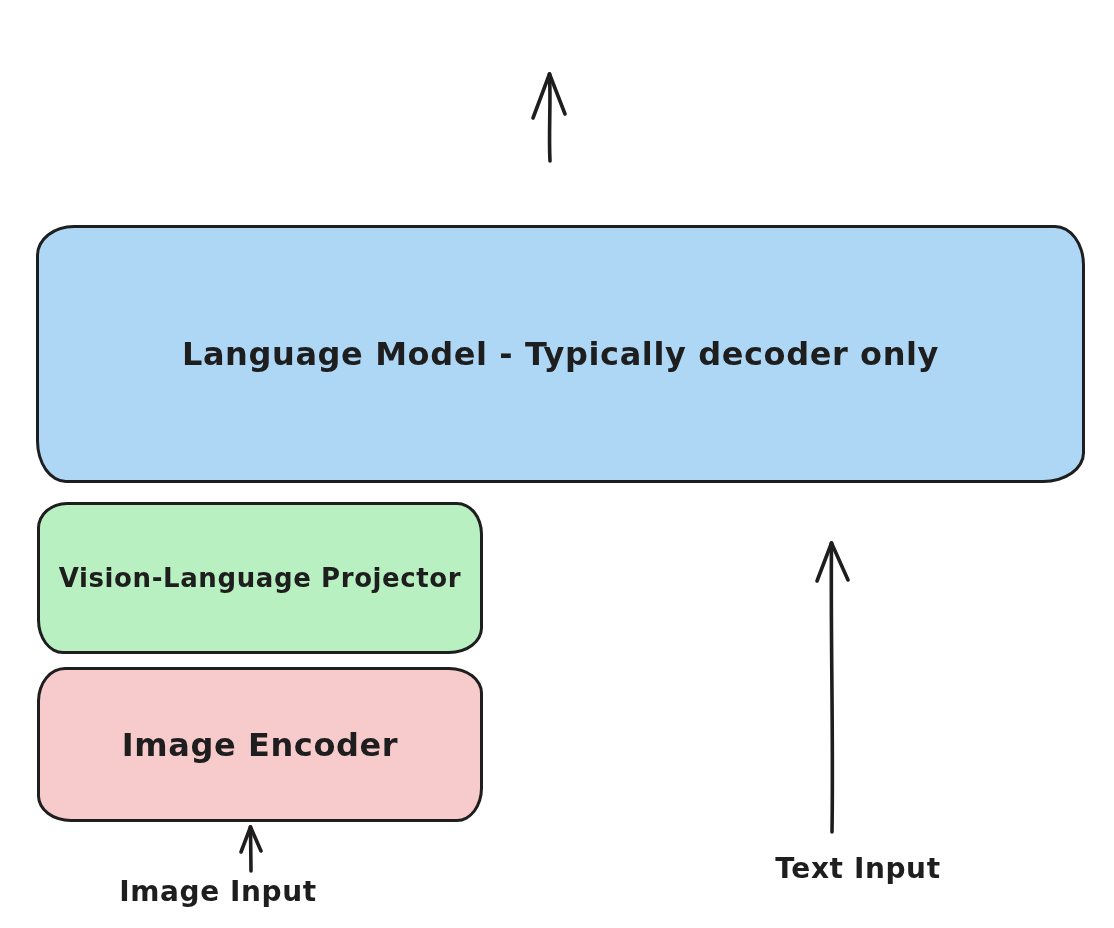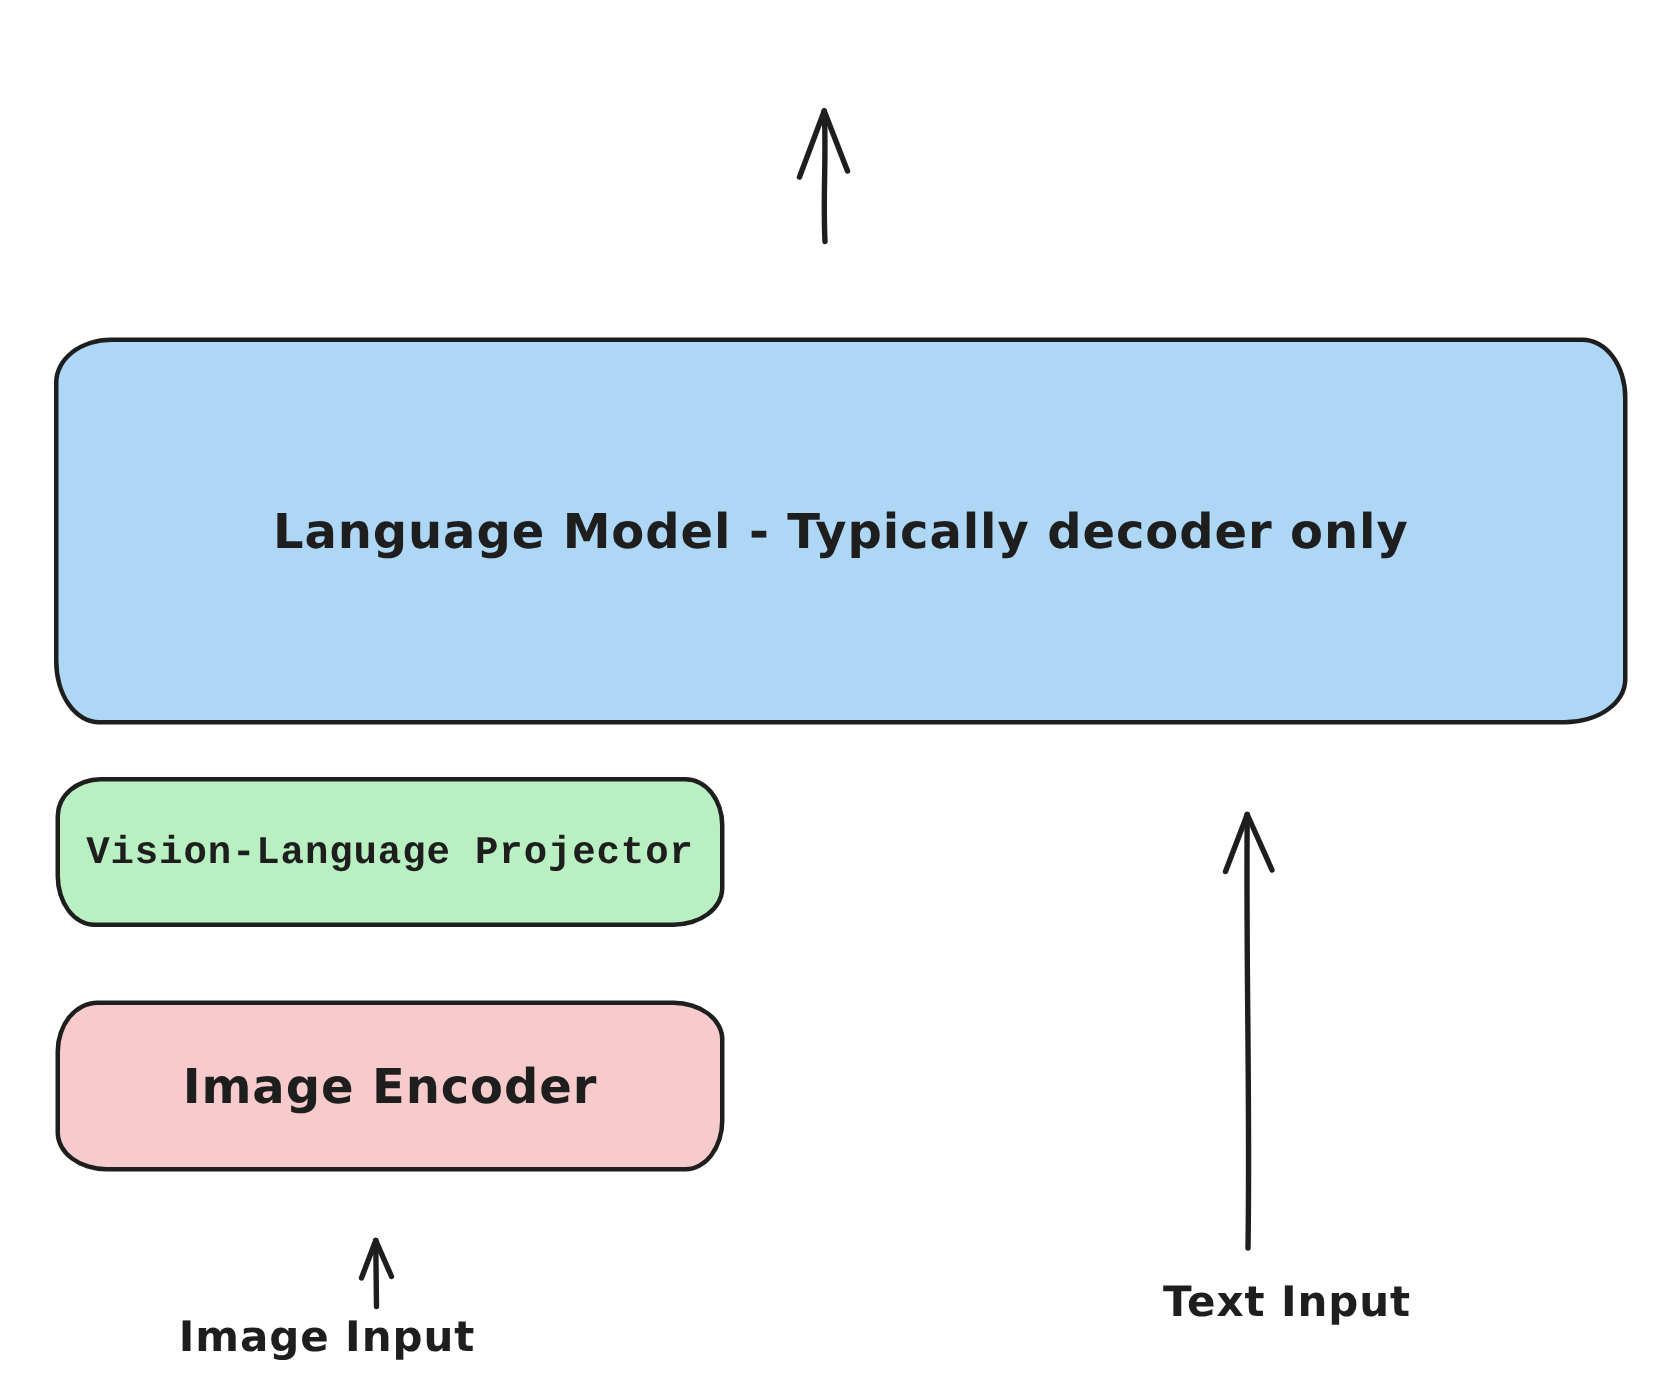--- a/index.html
+++ b/index.html
@@ -34,28 +34,27 @@
     font-weight: 600;
     letter-spacing: 0.6px;
   }
   .node-lm {
     left: 36px; top: 225px; width: 1049px; height: 258px;
     background: var(--blue, #aed7f6);
     border-radius: 38px 30px 42px 30px / 30px 40px 30px 42px;
     font-size: 32px;
   }
   .node-proj {
-    left: 37px; top: 518px; width: 446px; height: 100px;
+    left: 37px; top: 502px; width: 446px; height: 152px;
     background: var(--green, #b9f0c1);
     border-radius: 30px 26px 34px 26px / 26px 32px 26px 34px;
     font-size: 26px;
-    font-family: Liberation Mono, monospace;
   }
   .node-enc {
-    left: 37px; top: 667px; width: 446px; height: 114px;
+    left: 37px; top: 667px; width: 446px; height: 155px;
     background: var(--pink, #f7cbcb);
     border-radius: 28px 34px 26px 34px / 34px 26px 34px 26px;
     font-size: 32px;
   }
   .float-label {
     position: absolute;
     transform: translate(-50%, -50%);
     white-space: nowrap;
     font-weight: 600;
     letter-spacing: 0.6px;

